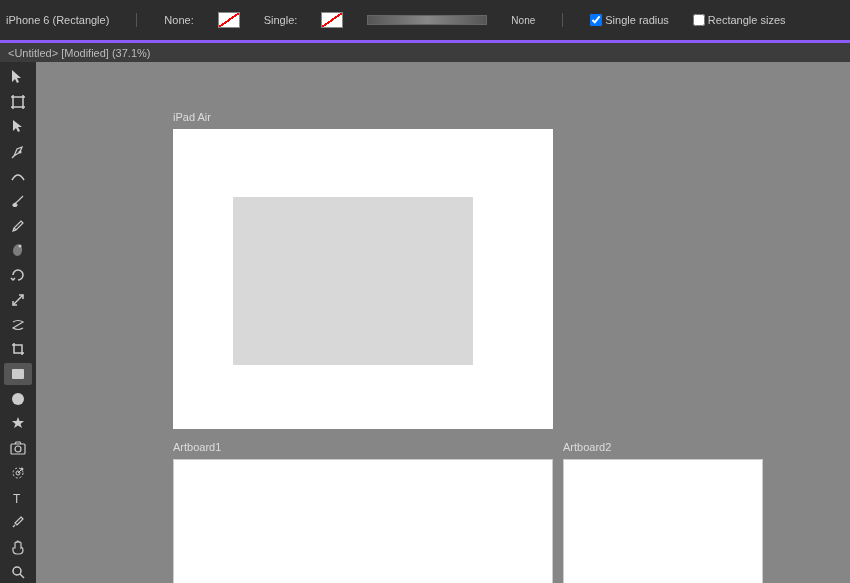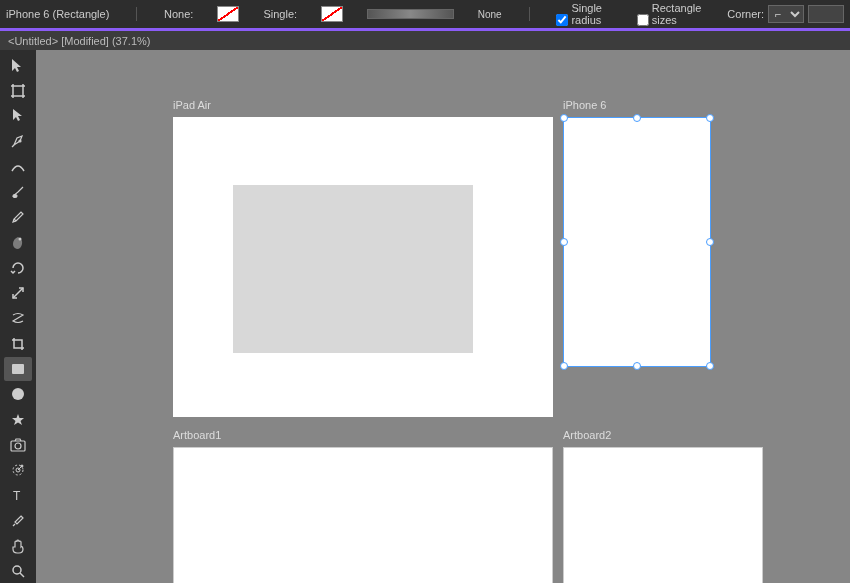--- a/index.html
+++ b/index.html
@@ -9,21 +9,21 @@
       overflow: hidden;
       font-family: Arial, sans-serif;
       font-size: 12px;
       background: #535353;
       display: flex;
       flex-direction: column;
     }
 
     
     #toolbar {
-      height: 28px;
+      height: 40px;
       background: #2d2d2d;
       display: flex;
       align-items: center;
       padding: 0 6px;
       gap: 24px;
       color: #ccc;
       flex-shrink: 0;
     }
     .toolbar-label {
       font-size: 11px;
@@ -280,27 +280,20 @@
   <span class="none-label">None</span>
   <div class="divider-h"></div>
   <div class="checkbox-area">
     <input type="checkbox" checked="" style="">
     <span>Single radius</span>
   </div>
   <div class="checkbox-area">
     <input type="checkbox" style="">
     <span>Rectangle sizes</span>
   </div>
-  <div class="corner-section">
-    <span class="toolbar-label">Corner:</span>
-    <select class="corner-dropdown">
-      <option>⌐</option>
-    </select>
-    <input class="corner-input" type="text" style="">
-  </div>
 </div>
 
 <div id="breadcrumb-bar">
   <span>&lt;Untitled&gt; [Modified] (37.1%)</span>
 </div>
 
 <div id="main">
 
   <div id="left-toolbar">
 
@@ -461,41 +454,20 @@
   <div id="canvas-area">
     <div class="canvas-inner">
 
       <div class="artboard-container" id="ipad-air">
         <span class="artboard-label">iPad Air</span>
         <div class="artboard-frame">
           <div class="ipad-inner-rect"></div>
         </div>
       </div>
 
-      <div class="artboard-container" id="iphone6">
-        <span class="artboard-label">iPhone 6</span>
-        <div class="artboard-frame">
-
-          <div class="sel-handle" style="left:0; top:0;"></div>
-
-          <div class="sel-handle" style="left:50%; top:0;"></div>
-
-          <div class="sel-handle" style="left:100%; top:0;"></div>
-
-          <div class="sel-handle" style="left:0; top:50%;"></div>
-
-          <div class="sel-handle" style="left:100%; top:50%;"></div>
-
-          <div class="sel-handle" style="left:0; top:100%;"></div>
-
-          <div class="sel-handle" style="left:50%; top:100%;"></div>
-
-          <div class="sel-handle" style="left:100%; top:100%;"></div>
-        </div>
-      </div>
 
       <div class="artboard-container" id="artboard1">
         <span class="artboard-label">Artboard1</span>
         <div class="artboard-frame"></div>
       </div>
 
       <div class="artboard-container" id="artboard2">
         <span class="artboard-label">Artboard2</span>
         <div class="artboard-frame"></div>
       </div>

